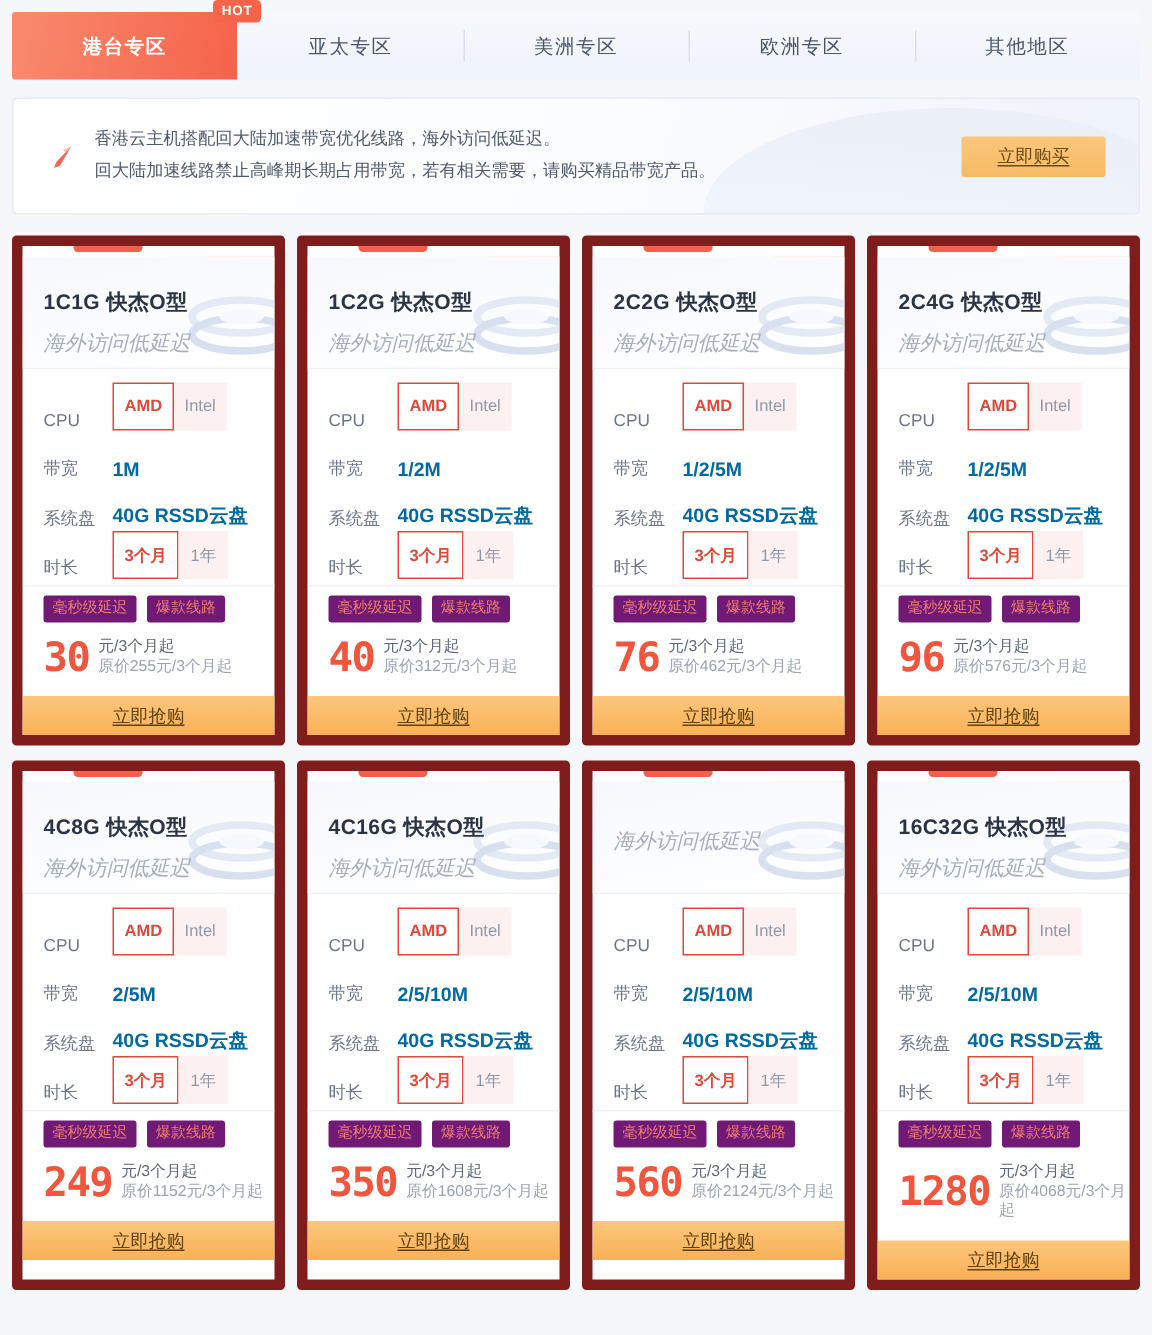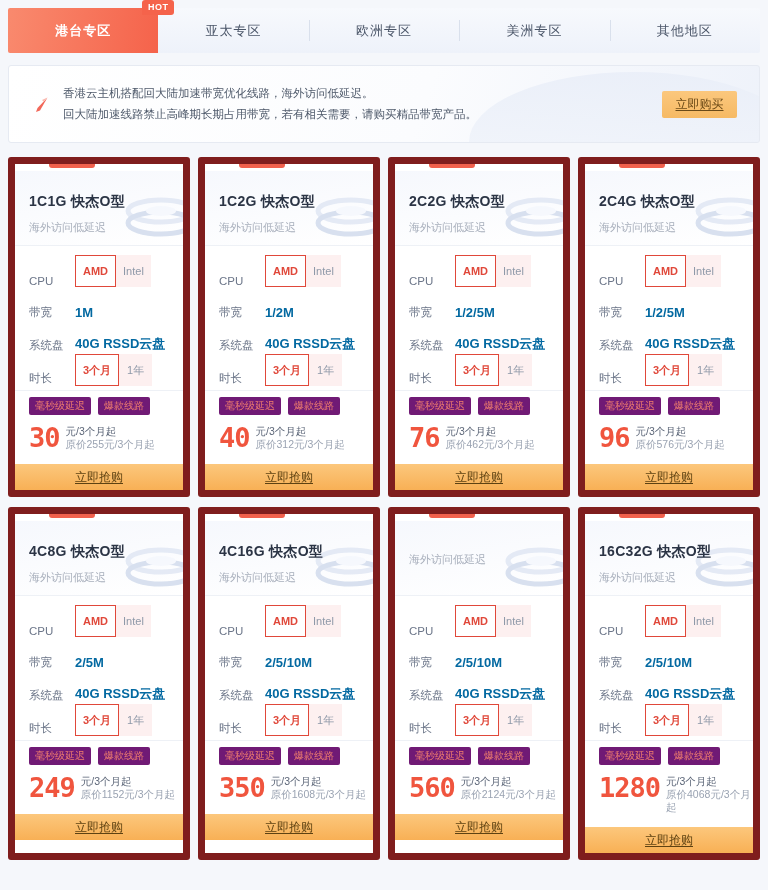--- a/index.html
+++ b/index.html
@@ -89,21 +89,21 @@
     position: relative;
     margin-left: 10px;
     font-size: 11.5px;
     color: #4f5a6b;
     line-height: 21px;
   }
   .notice-btn {
     position: relative;
     margin-left: auto;
     margin-right: 22px;
-    width: 75px; height: 27px;
+    width: 96px; height: 27px;
     background: linear-gradient(180deg,#fbc77d 0%, #f6ba64 100%);
     color: #6b4a17;
     font-size: 12px;
     display: flex;
     align-items: center;
     justify-content: center;
     border-radius: 2px;
     cursor: pointer;
     text-decoration: underline;
     text-underline-offset: 2px;
@@ -158,22 +158,23 @@
   .card-title {
     position: relative;
     font-size: 14px;
     font-weight: bold;
     color: #2b3445;
     letter-spacing: .3px;
   }
   .card-sub {
     position: relative;
     margin-top: 9px;
-    font-size: 11px;
+    font-size: 14px;
     color: #a7aebb;
+    font-style: italic;
   }
   .card-divider { height: 1px; background: #eef1f6; }
 
   .spec-list { padding: 8px 0 4px 14px; }
   .spec-row {
     display: flex;
     align-items: flex-end;
     height: 33px;
   }
   .spec-label {
@@ -216,21 +217,21 @@
     background: #701a75;
     color: #ef7d6e;
     font-size: 10px;
     padding: 3px 6px;
     border-radius: 2px;
     line-height: 12px;
   }
 
   .price-row {
     display: flex;
-    align-items: flex-start;
+    align-items: center;
     padding: 10px 0 12px 14px;
   }
   .price-num {
     font-family: "DejaVu Sans Mono", monospace;
     font-size: 27px;
     font-weight: bold;
     color: #f0553e;
     line-height: 26px;
     letter-spacing: -1px;
   }
@@ -256,24 +257,24 @@
 
 <div class="tabbar">
     <div class="tab active">
       <span>港台专区</span>
       <span class="hot-badge">HOT</span>
     </div>
     <div class="tab">
       <span>亚太专区</span>
     </div>
     <div class="tab">
+      <span>美洲专区</span>
+    </div>
+    <div class="tab">
       <span>欧洲专区</span>
-    </div>
-    <div class="tab">
-      <span>美洲专区</span>
     </div>
     <div class="tab">
       <span>其他地区</span>
     </div>
   </div>
 
 <div class="notice">
   <div class="swoosh"></div>
   <div class="notice-icon">
     <svg viewBox="0 0 22 22" width="22" height="22">

